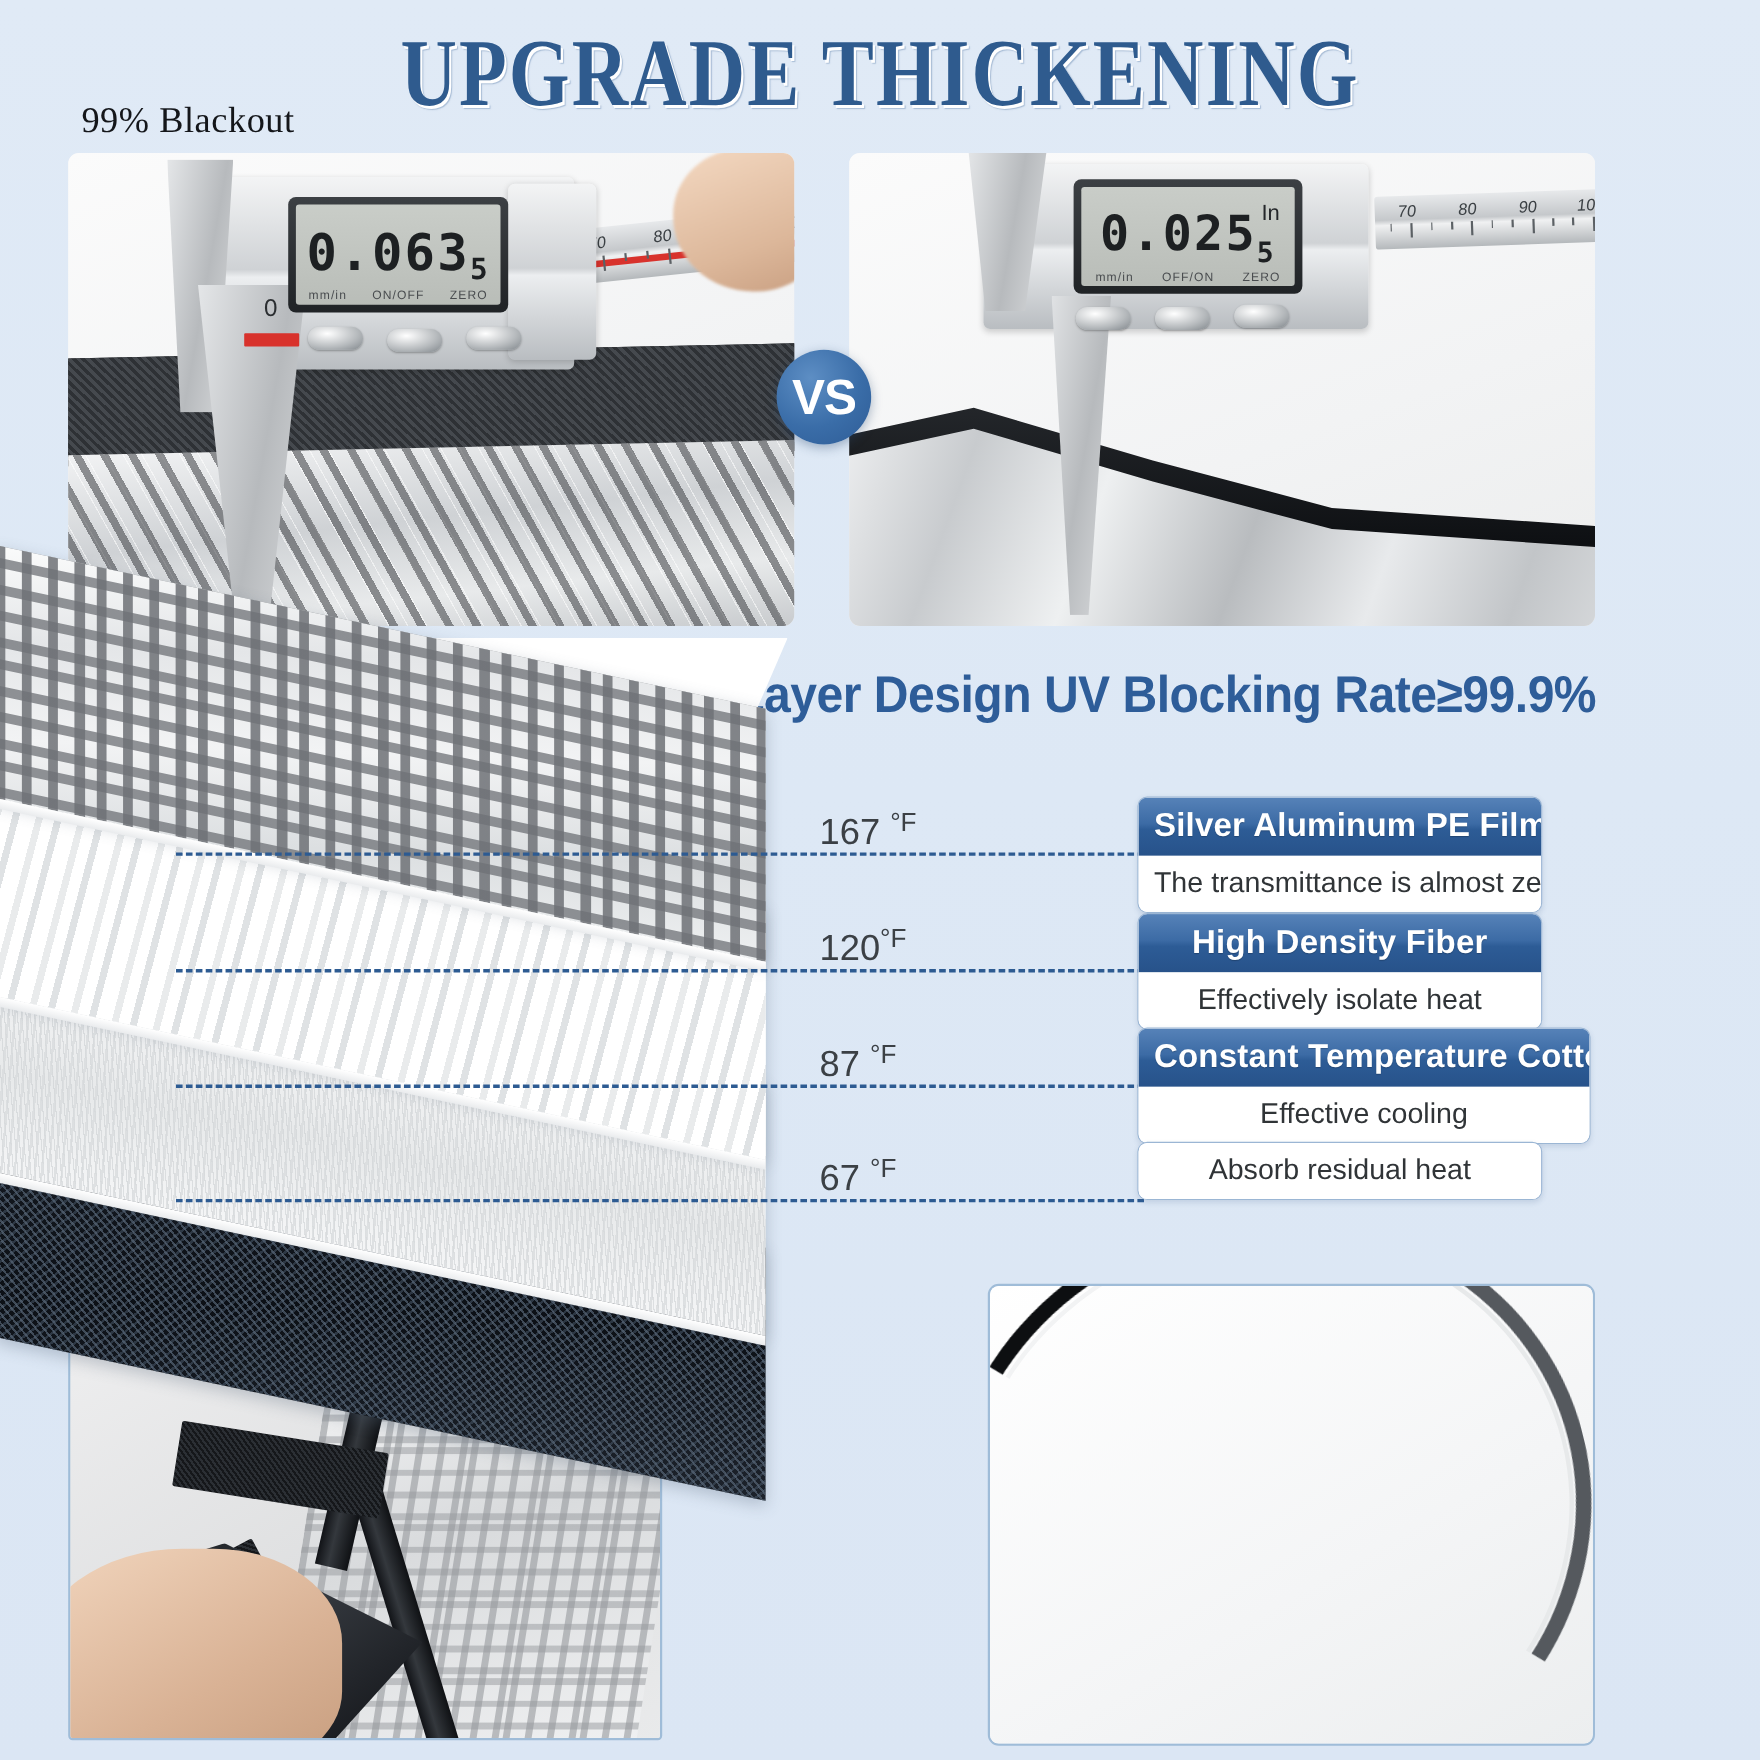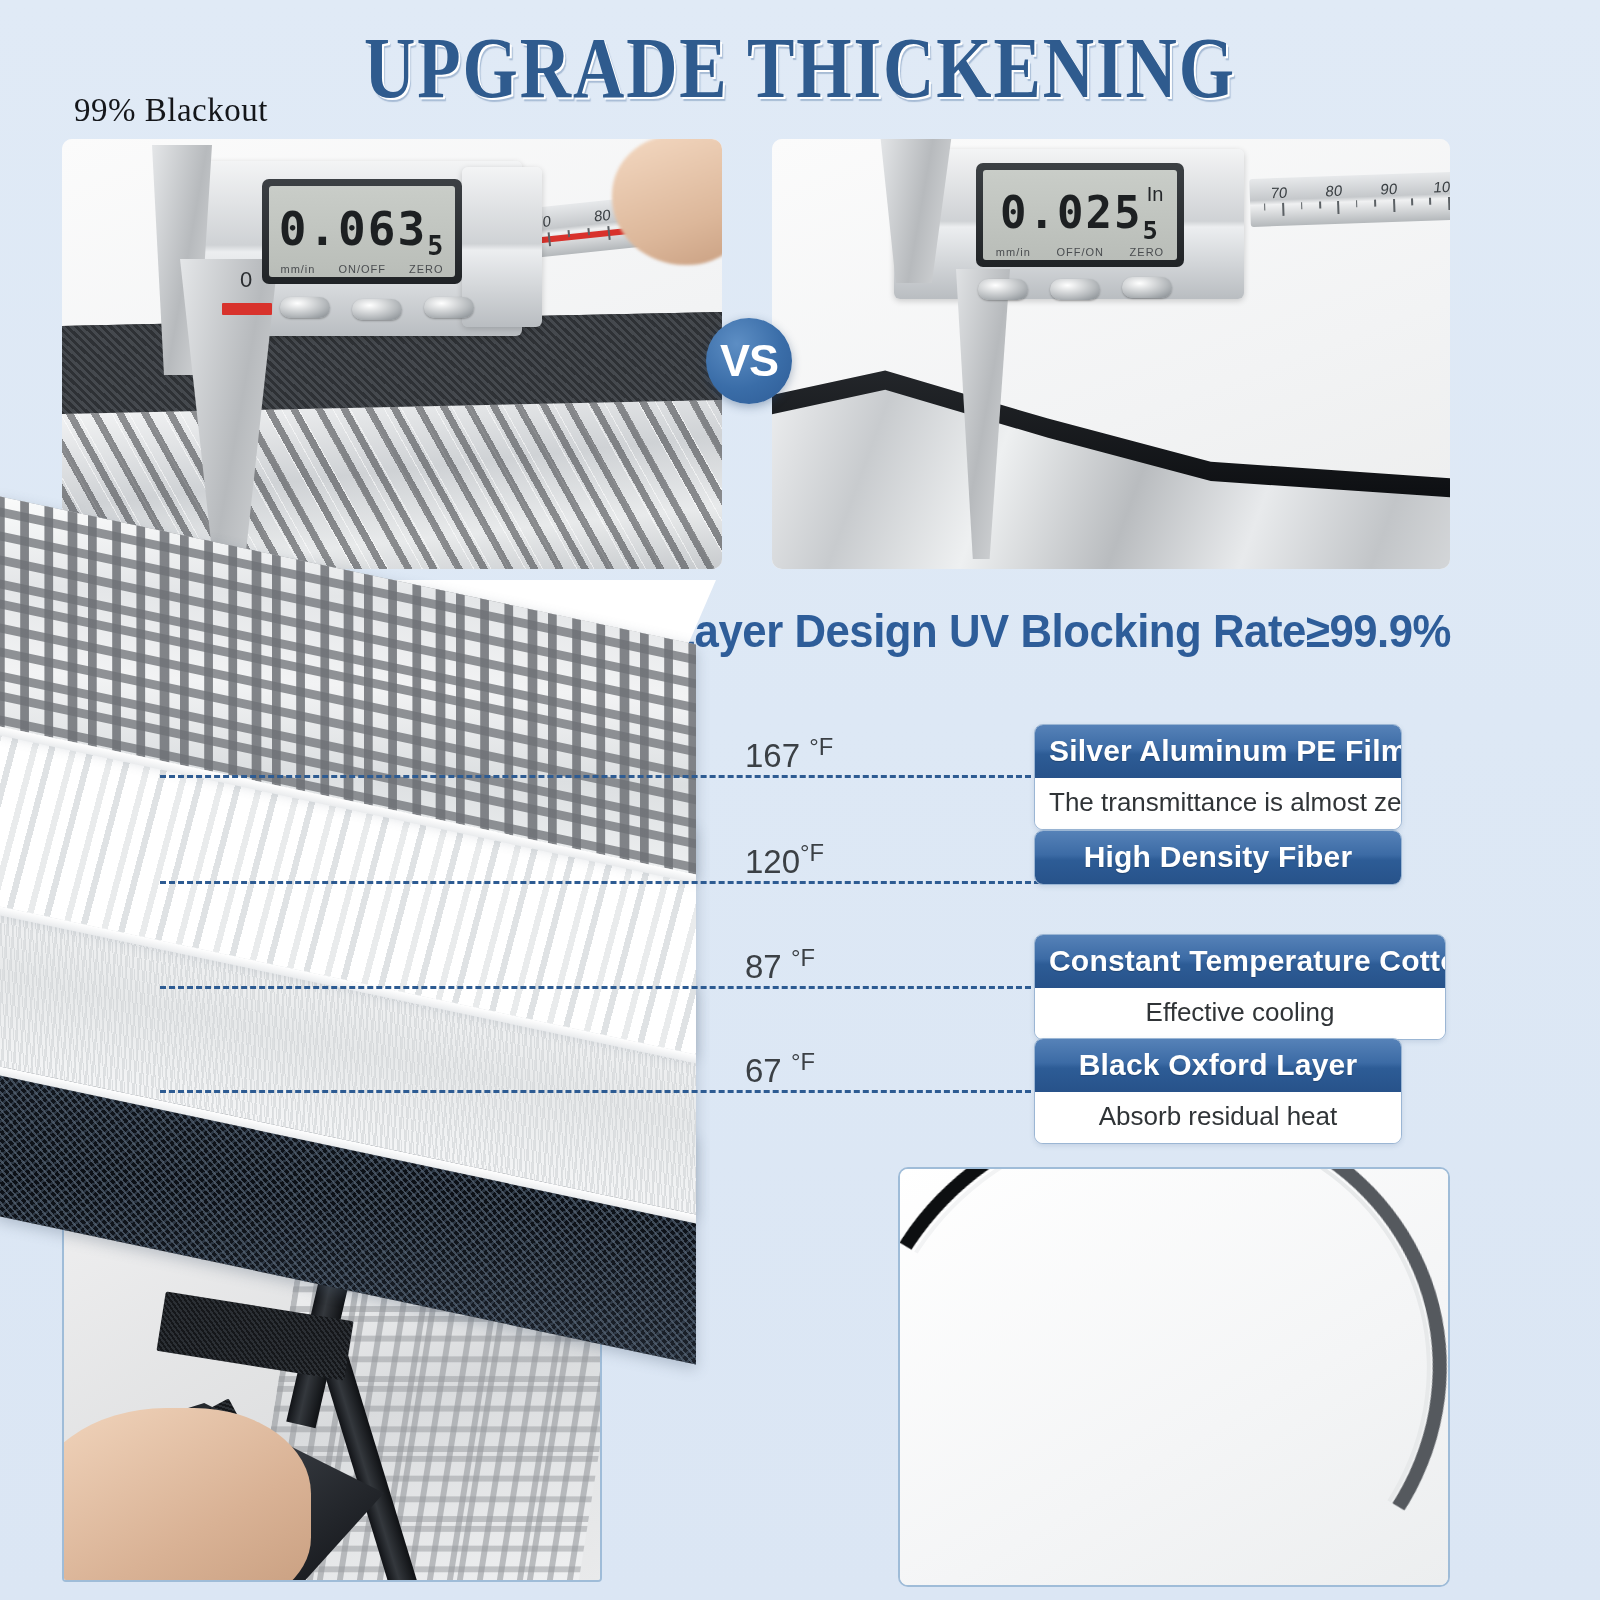--- a/index.html
+++ b/index.html
@@ -428,27 +428,27 @@
     </div>
     <div class="dash-line"></div>
   </div>
 
   <div class="card" id="card1">
     <div class="card-head">Silver Aluminum PE Film</div>
     <div class="card-body">The transmittance is almost zero</div>
   </div>
   <div class="card" id="card2">
     <div class="card-head">High Density Fiber</div>
+    <div class="card-body">Effectively isolate heat</div>
   </div>
   <div class="card" id="card3">
     <div class="card-head">Constant Temperature Cotton</div>
     <div class="card-body">Effective cooling</div>
   </div>
   <div class="card" id="card4">
-    <div class="card-head">Black Oxford Layer</div>
     <div class="card-body">Absorb residual heat</div>
   </div>
 
   <div id="photo-bl">
     <div class="bl-bg"></div>
     <div class="bl-sheet"></div>
     <div class="bl-binding" style="left:250px; top:-10px; width:30px; height:250px; transform:rotate(13deg);"></div>
     <div class="bl-binding" style="left:296px; top:150px; width:28px; height:300px; transform:rotate(-17deg);"></div>
     <div class="bl-velcro" style="left:96px; top:118px; width:190px; height:60px; transform:rotate(9deg); border-radius:2px;"></div>
     <div class="bl-flap" style="left:30px; top:215px; width:290px; height:180px;

